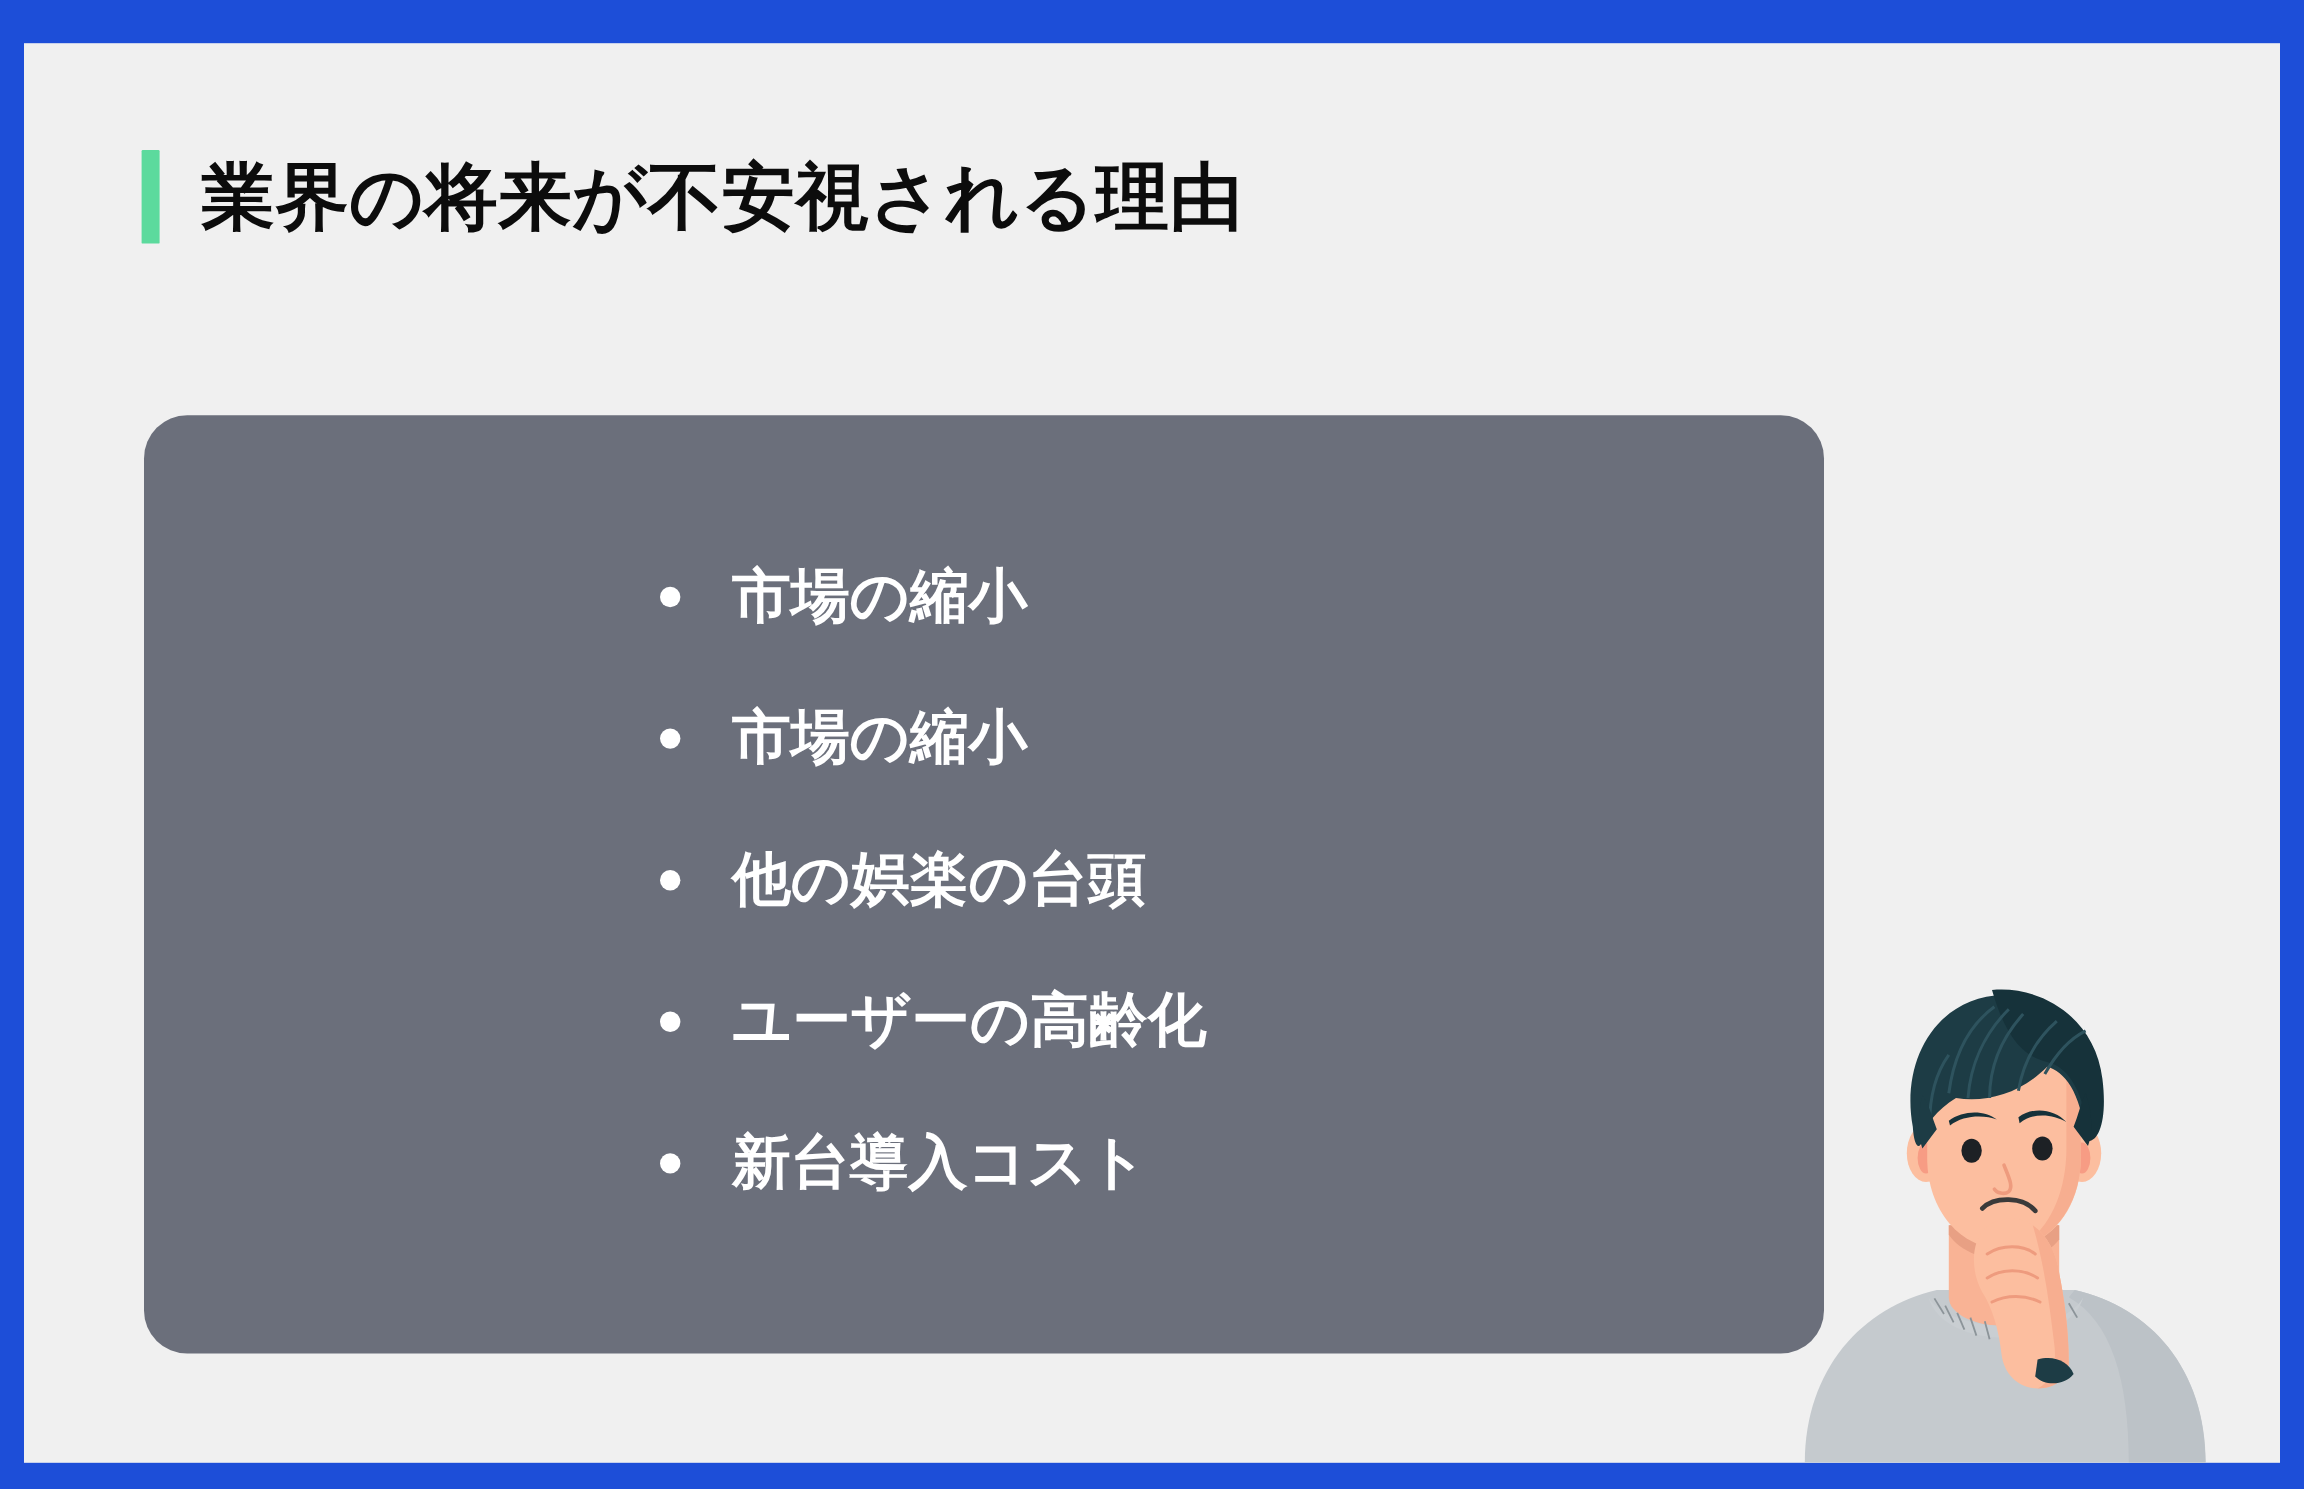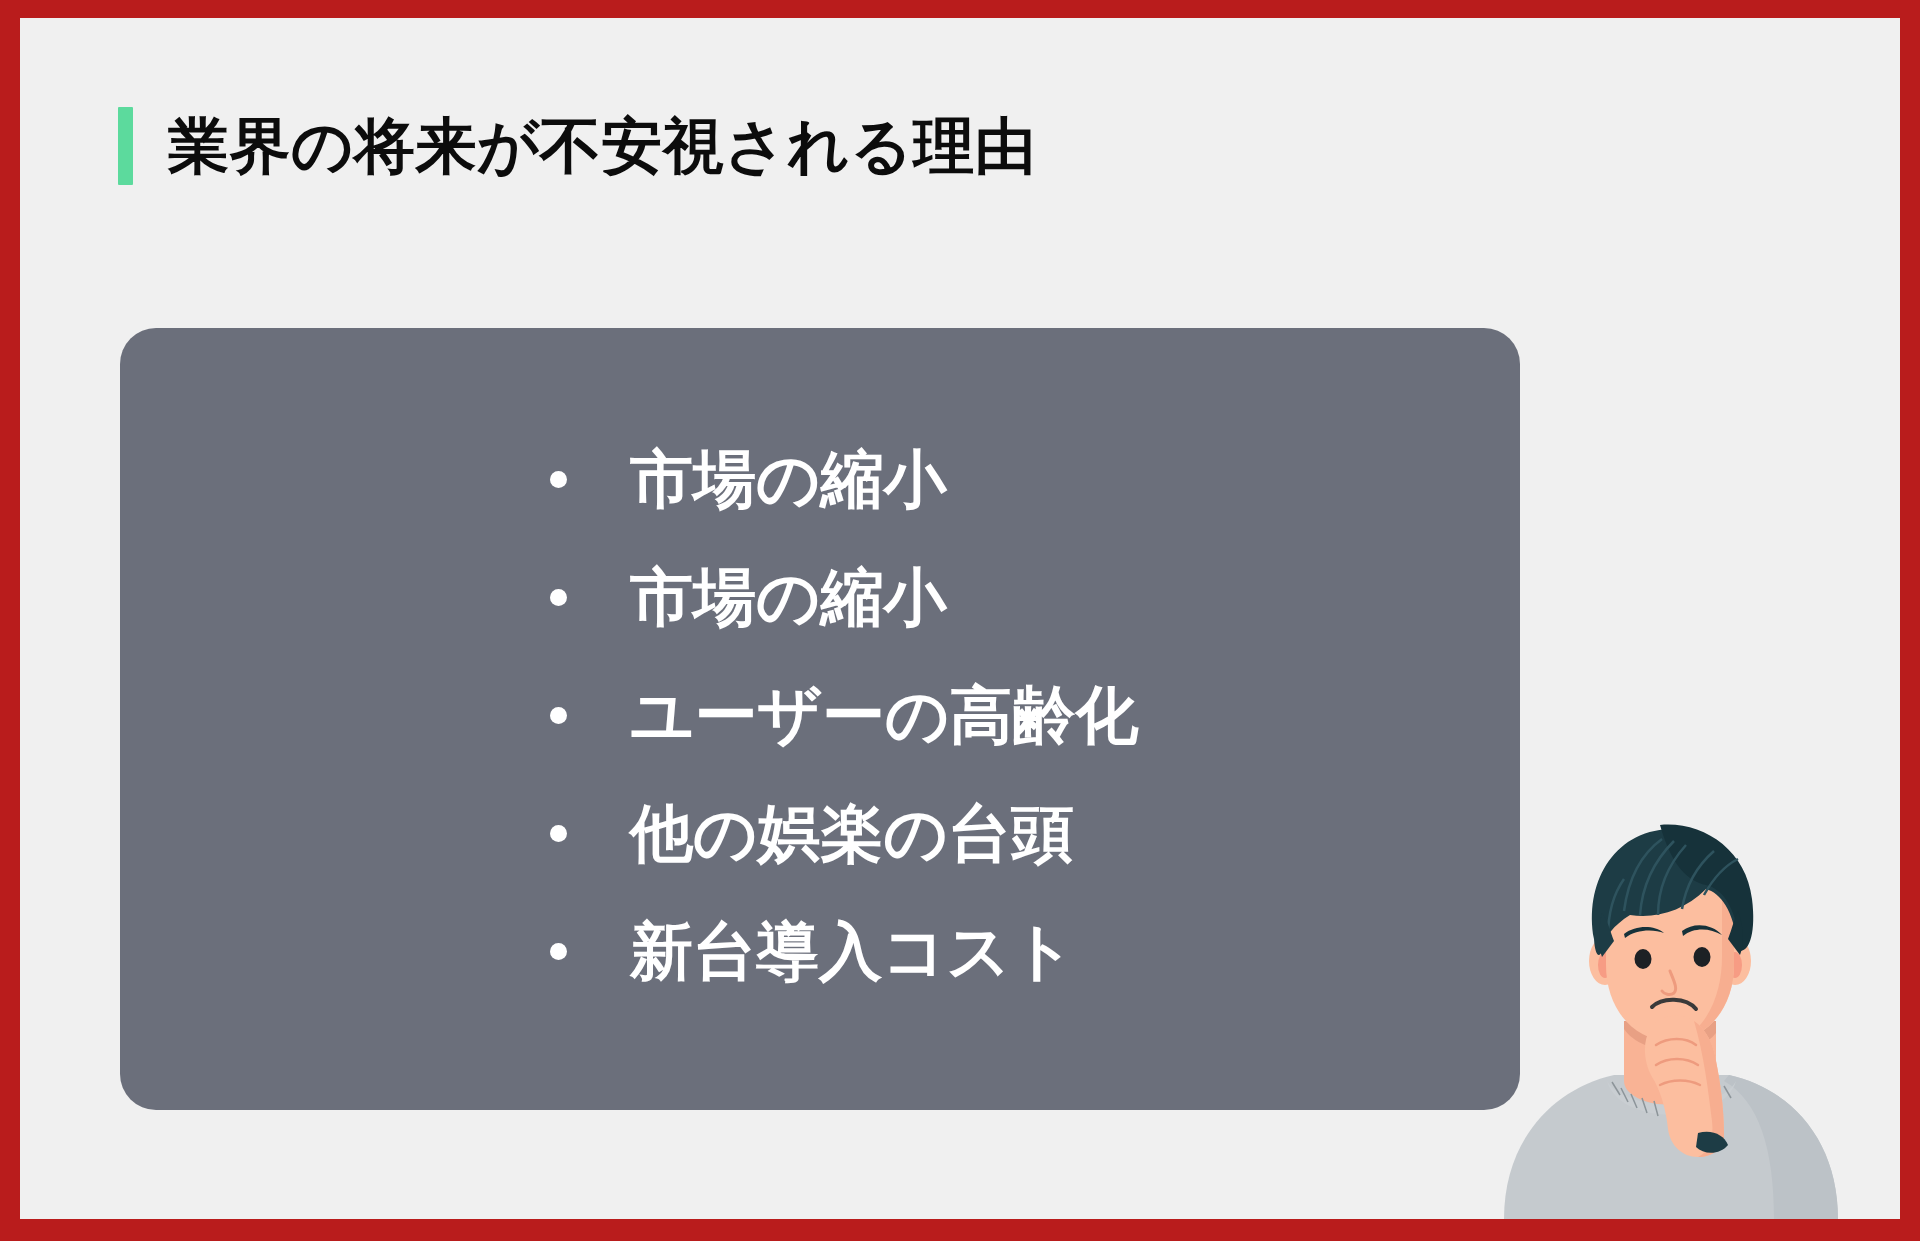--- a/index.html
+++ b/index.html
@@ -12,22 +12,22 @@
     overflow: hidden;
     font-family: "Liberation Sans", "DejaVu Sans", sans-serif;
     background: #5CDA9D;
   }
 
   .slide {
     position: relative;
     width: 1920px;
     height: 1241px;
     box-sizing: border-box;
-    background: #b91c1c;
-    padding: 18px 20px 22px 20px;
+    background: #1d4ed8;
+    padding: 36px 20px 22px 20px;
   }
 
   .slide-inner {
     position: relative;
     width: 100%;
     height: 100%;
     background: #F0F0F0;
     overflow: hidden;
   }
 
@@ -82,22 +82,22 @@
     height: 118px;
   }
   .bullet-dot {
     width: 17px;
     height: 17px;
     border-radius: 50%;
     background: #FFFFFF;
     flex: 0 0 auto;
   }
   .bullet-label {
-    margin-left: 63px;
-    font-size: 63px;
+    margin-left: 43px;
+    font-size: 49px;
     font-weight: 700;
     color: #FFFFFF;
     line-height: 1;
     white-space: nowrap;
   }
 
   
   .illustration {
     position: absolute;
     right: 36px;
@@ -127,25 +127,25 @@
         <li class="bullet-item">
           <span class="bullet-dot"></span>
           <span class="bullet-label">市場の縮小</span>
         </li>
         <li class="bullet-item">
           <span class="bullet-dot"></span>
           <span class="bullet-label">市場の縮小</span>
         </li>
         <li class="bullet-item">
           <span class="bullet-dot"></span>
+          <span class="bullet-label">他の娯楽の台頭</span>
+        </li>
+        <li class="bullet-item">
+          <span class="bullet-dot"></span>
           <span class="bullet-label">ユーザーの高齢化</span>
-        </li>
-        <li class="bullet-item">
-          <span class="bullet-dot"></span>
-          <span class="bullet-label">他の娯楽の台頭</span>
         </li>
         <li class="bullet-item">
           <span class="bullet-dot"></span>
           <span class="bullet-label">新台導入コスト</span>
         </li>
       </ul>
     </div>
 
     <div class="illustration">
       <svg viewBox="0 0 390 430" xmlns="http://www.w3.org/2000/svg">

